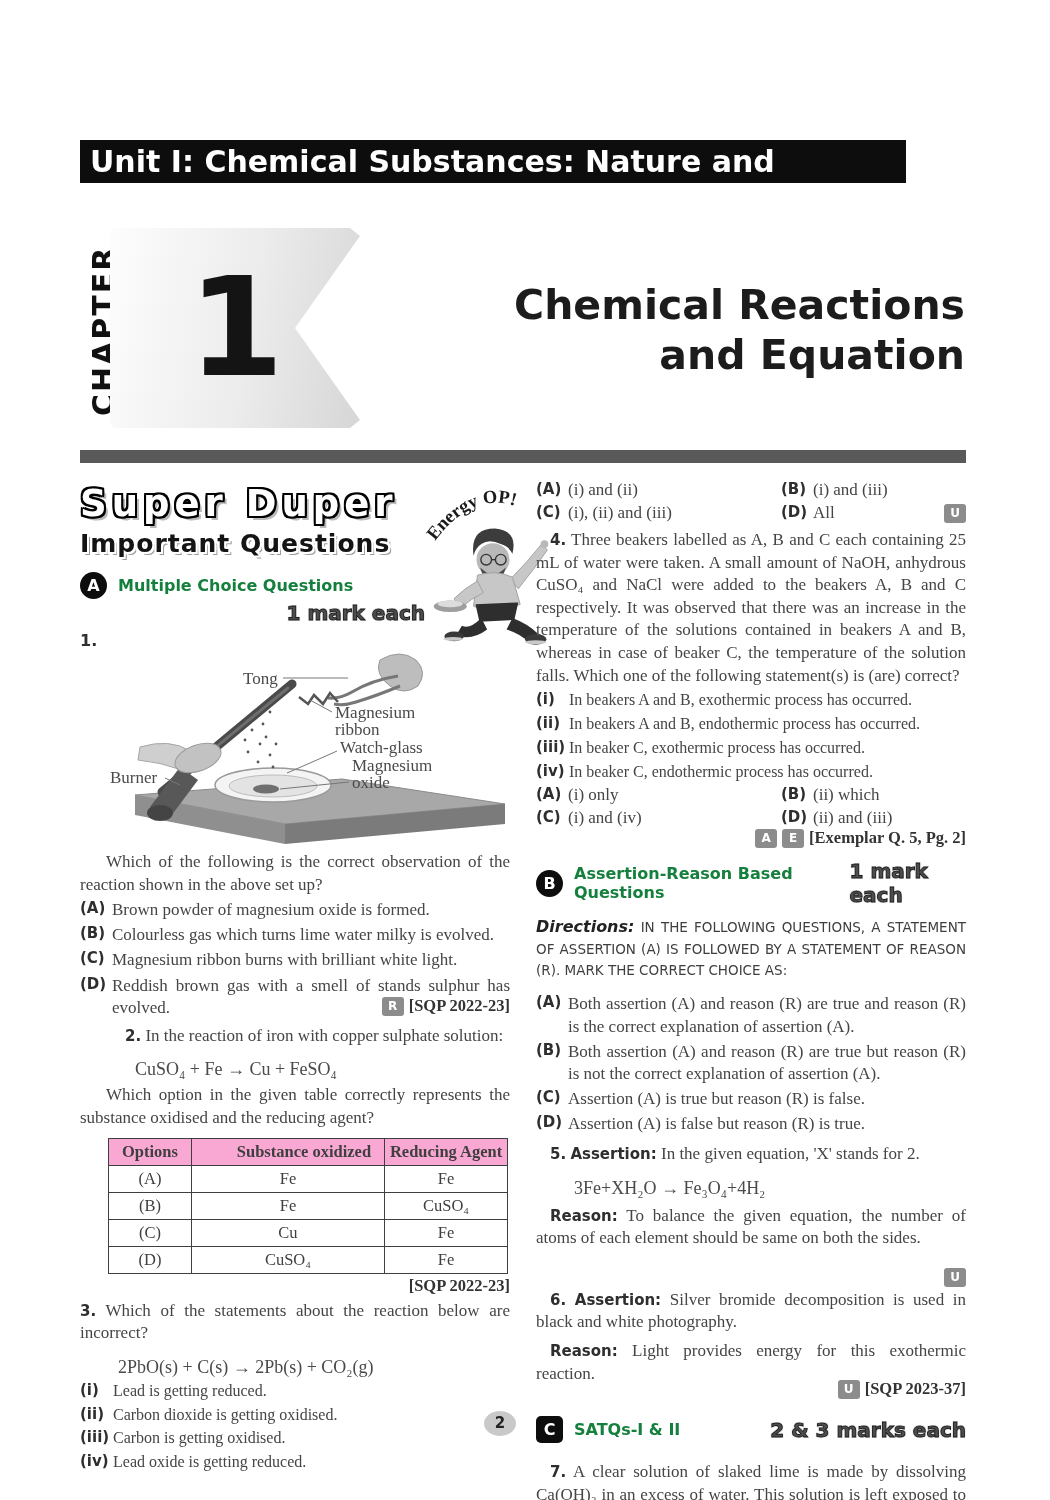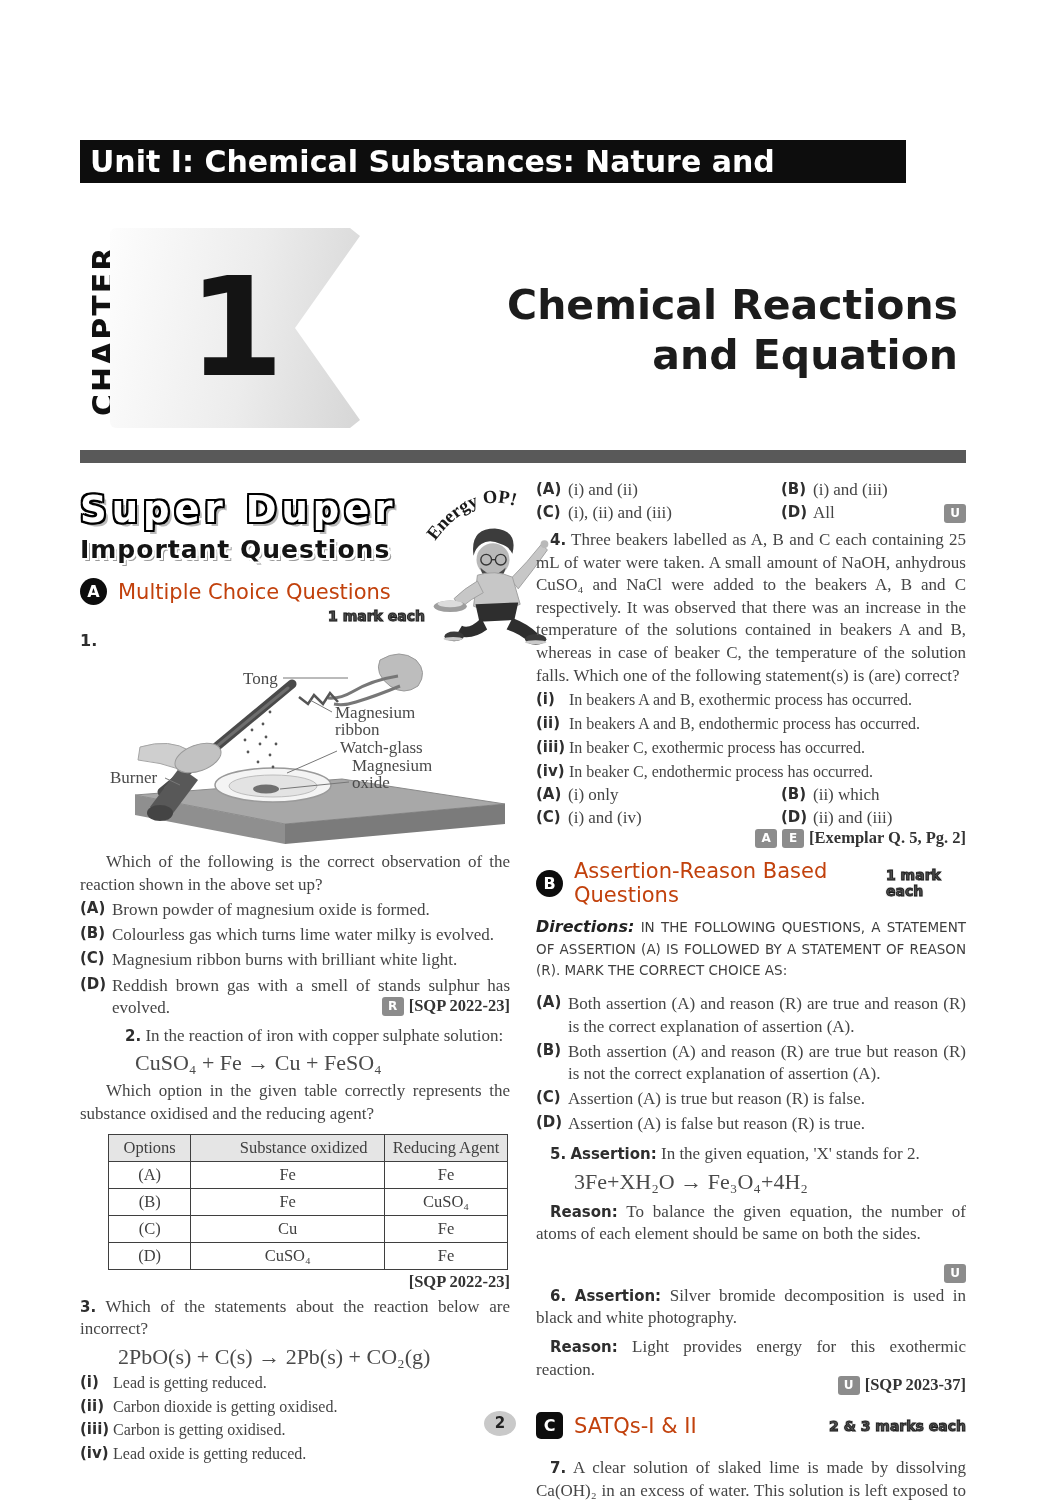--- a/index.html
+++ b/index.html
@@ -14,21 +14,21 @@
   .chapter-vert { position:absolute; left:6px; top:0; height:205px; width:40px;
                   writing-mode:vertical-rl; transform:rotate(180deg);
                   font-family:"DejaVu Sans",sans-serif; font-weight:bold; font-size:30px;
                   letter-spacing:2px; color:#111; text-align:center; }
   .chapter-ribbon { position:absolute; left:30px; top:0; width:250px; height:200px;
                     background:linear-gradient(100deg,#fdfdfd 0%,#ececec 55%,#d6d6d6 100%);
                     clip-path:polygon(0 0, 96% 0, 100% 4%, 74% 50%, 100% 96%, 96% 100%, 0 100%);
                     border-radius:6px; }
   .chapter-number { position:absolute; left:108px; top:20px; font-family:"DejaVu Sans",sans-serif;
                     font-weight:800; font-size:138px; line-height:160px; color:#141414; }
-  .chapter-title { position:absolute; right:8px; top:52px; text-align:right;
+  .chapter-title { position:absolute; right:1px; top:52px; text-align:right;
                    font-family:"DejaVu Sans",sans-serif; font-weight:bold; font-size:41px;
                    line-height:1.22; color:#1c1c1c; }
   .divider { position:absolute; left:80px; top:450px; width:886px; height:13px; background:#595959; }
 
   
   .columns { position:absolute; left:80px; top:480px; width:886px; display:flex; gap:26px; }
   .col { width:430px; }
 
   
   .logo-row { display:flex; align-items:flex-end; }
@@ -41,33 +41,33 @@
            letter-spacing:1px; color:#141414;
            text-shadow:-2px -2px 0 #fff,2px -2px 0 #fff,-2px 2px 0 #fff,2px 2px 0 #fff, 3px 3px 0 #9a9a9a; }
   .mascot { width:135px; height:170px; flex:0 0 135px; }
 
   
   .sec { display:flex; align-items:center; gap:11px; margin-top:14px; }
   .sec-badge { width:27px; height:27px; border-radius:50%; background:#0d0d0d; color:#fff;
                font-family:"DejaVu Sans",sans-serif; font-weight:bold; font-size:16px;
                display:flex; align-items:center; justify-content:center; flex:0 0 27px; }
   .sec-badge.square { border-radius:5px; }
-  .sec-title { font-family:"DejaVu Sans",sans-serif; font-weight:normal; font-size:21px; color:#c2410c; }
-  .marks { font-family:"DejaVu Sans",sans-serif; font-weight:bold; font-size:14px; color:#4d4d4d;
+  .sec-title { font-family:"DejaVu Sans",sans-serif; font-weight:bold; font-size:16px; color:#15803d; }
+  .marks { font-family:"DejaVu Sans",sans-serif; font-weight:bold; font-size:20px; color:#4d4d4d;
            -webkit-text-stroke:0.9px #191919;
            text-shadow:-1px -1px 0 #e8e8e8,1px -1px 0 #e8e8e8,-1px 1px 0 #e8e8e8,1px 1px 0 #e8e8e8; }
   .marks-line { text-align:right; width:345px; margin-top:2px; }
   .sec .marks { margin-left:auto; }
 
   
   .qnum-line { font-family:"DejaVu Sans",sans-serif; font-weight:bold; font-size:16px; color:#2e2e2e; margin-top:6px; }
   p.body { margin:4px 0 0 0; font-size:17px; line-height:1.33; text-align:justify; }
   p.body.indent { text-indent:26px; }
   .qlabel { font-family:"DejaVu Sans",sans-serif; font-weight:bold; font-size:15px; color:#2e2e2e; }
-  .equation { margin:3px 0 2px 0; padding-left:55px; font-size:22px; color:#4a4a4a; }
+  .equation { margin:12px 0 2px 0; padding-left:55px; font-size:18px; color:#4a4a4a; }
   .equation.small-ind { padding-left:38px; }
 
   .opt { display:flex; margin-top:3px; font-size:17px; line-height:1.3; }
   .opt .qlabel { flex:0 0 32px; }
   .opt .otext { flex:1; text-align:justify; }
 
   .stmt { display:flex; margin-top:3px; font-size:16px; line-height:1.3; }
   .stmt .qlabel { flex:0 0 33px; }
   .stmt .otext { flex:1; }
 
@@ -80,21 +80,21 @@
            background:#8c8c8c; color:#ffffff; border-radius:3px; text-align:center;
            font-family:"DejaVu Sans",sans-serif; font-weight:bold; font-size:12px; line-height:19px; }
   .cite-row { text-align:right; font-weight:bold; font-size:16.5px; color:#333; }
   .cite-row .badge { margin-right:5px; position:relative; top:-1px; }
   .pullup { margin-top:-23px; }
 
   
   table.qtable { border-collapse:collapse; margin:8px 0 2px 28px; width:400px; }
   table.qtable th, table.qtable td { border:1.6px solid #3f3f3f; text-align:center; padding:3px 4px;
            font-size:16.5px; color:#3f3f3f; }
-  table.qtable th { background:#e5e5e5; font-weight:normal; }
+  table.qtable th { background:#f9a8d4; font-weight:bold; }
   table.qtable .cw1 { width:80px; } table.qtable .cw2 { width:180px;padding-left:36px; } table.qtable .cw3 { width:130px; }
 
   
   .directions { margin-top:8px; font-family:"DejaVu Sans",sans-serif; font-size:13.5px; color:#3e3e3e;
                 text-align:justify; line-height:1.5; }
   .dir-label { font-weight:bold; font-style:italic; font-size:16px; color:#222; }
 
   
   .ar-para { margin-top:6px; font-size:17px; line-height:1.33; text-align:justify; text-indent:14px; }
   .badge-line { text-align:right; margin-top:2px; }

